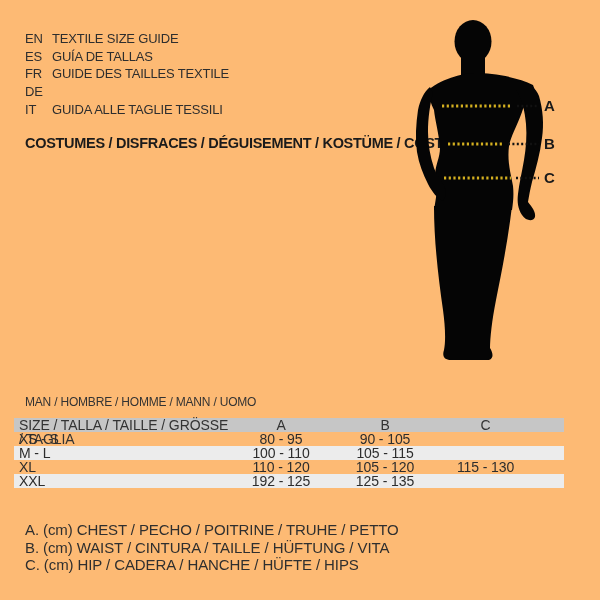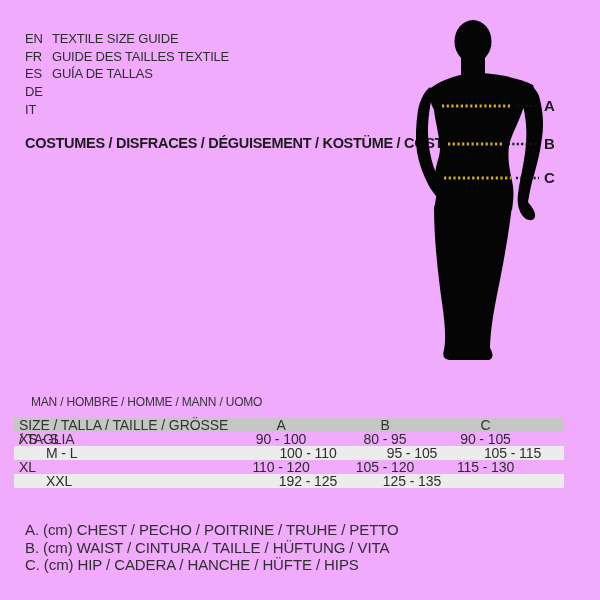--- a/index.html
+++ b/index.html
@@ -1,67 +1,68 @@
 <!DOCTYPE html>
 <html><head>
 <meta charset="utf-8">
 <style>
   html,body{margin:0;padding:0;background:#fff;}
   .page{
-    position:relative;width:600px;height:600px;background:#f0abfc;
+    position:relative;width:600px;height:600px;background:#fdba74;
     font-family:"Liberation Sans", sans-serif;color:#2d2d2d;overflow:hidden;text-decoration:underline;
   }
   
   .lang-block{position:absolute;left:25px;top:30px;}
   .lang-row{display:grid;grid-template-columns:27px auto;height:17.7px;line-height:17.7px;
     font-size:13px;letter-spacing:-0.2px;color:#2e2e2e;}
   .lang-code{font-weight:bold;font-weight:400;}
   
   .category-line{position:absolute;left:25px;top:135px;font-size:14.5px;font-weight:bold;
     letter-spacing:-0.3px;color:#1b1b1b;white-space:nowrap;}
   
   .figure-wrap{position:absolute;left:390px;top:0;width:210px;height:390px;}
   .figure-wrap svg{display:block;}
   .measure-label{font-family:"Liberation Sans",sans-serif;font-size:15px;font-weight:bold;fill:#1a1a1a;}
   
-  .section-title{position:absolute;left:31px;top:395px;font-size:12px;letter-spacing:-0.2px;color:#333;}
+  .section-title{position:absolute;left:25px;top:395px;font-size:12px;letter-spacing:-0.2px;color:#333;}
   
   .size-table{position:absolute;left:14px;top:418px;width:550px;font-size:14px;letter-spacing:-0.1px;}
   .t-row{display:grid;grid-template-columns:215px 104px 104px 97px 1fr;height:14px;line-height:14px;}
   .t-header{background:#c6c6c6;color:#333;}
-  .t-row.alt{background:#ececec;padding-left:27px;}
+  .t-row.alt{background:#ececec;}
   .cell-size{padding-left:5px;text-align:left;}
   .cell-val{text-align:center;}
   
   .notes-block{position:absolute;left:25px;top:521px;font-size:15px;letter-spacing:-0.1px;color:#2f2f2f;}
   .note-line{height:17.6px;line-height:17.6px;white-space:nowrap;}
 </style>
 </head>
 <body>
 
 <div class="page">
 
   <div class="lang-block">
     <div class="lang-row">
       <span class="lang-code">EN</span>
       <span class="lang-label">TEXTILE SIZE GUIDE</span>
     </div>
     <div class="lang-row">
+      <span class="lang-code">ES</span>
+      <span class="lang-label">GUÍA DE TALLAS</span>
+    </div>
+    <div class="lang-row">
       <span class="lang-code">FR</span>
       <span class="lang-label">GUIDE DES TAILLES TEXTILE</span>
-    </div>
-    <div class="lang-row">
-      <span class="lang-code">ES</span>
-      <span class="lang-label">GUÍA DE TALLAS</span>
     </div>
     <div class="lang-row">
       <span class="lang-code">DE</span>
     </div>
     <div class="lang-row">
       <span class="lang-code">IT</span>
+      <span class="lang-label">GUIDA ALLE TAGLIE TESSILI</span>
     </div>
   </div>
 
   <div class="category-line">COSTUMES / DISFRACES / DÉGUISEMENT / KOSTÜME / COSTUMI</div>
 
   <div class="figure-wrap">
     <svg width="210" height="390" viewBox="0 0 210 390">
       <g fill="#050505">
 
         <ellipse cx="83" cy="41.5" rx="18.5" ry="21.5"></ellipse>
@@ -144,29 +145,27 @@
   <div class="size-table">
     <div class="t-row t-header">
       <div class="cell-size">SIZE / TALLA / TAILLE / GRÖSSE / TAGLIA</div>
       <div class="cell-val">A</div>
       <div class="cell-val">B</div>
       <div class="cell-val">C</div>
       <div></div>
     </div>
     <div class="t-row">
       <div class="cell-size">XS - S</div>
-      <div class="cell-val">90 - 100</div>
       <div class="cell-val">80 - 95</div>
       <div class="cell-val">90 - 105</div>
       <div></div>
     </div>
     <div class="t-row alt">
       <div class="cell-size">M - L</div>
       <div class="cell-val">100 - 110</div>
-      <div class="cell-val">95 - 105</div>
       <div class="cell-val">105 - 115</div>
       <div></div>
     </div>
     <div class="t-row">
       <div class="cell-size">XL</div>
       <div class="cell-val">110 - 120</div>
       <div class="cell-val">105 - 120</div>
       <div class="cell-val">115 - 130</div>
       <div></div>
     </div>

